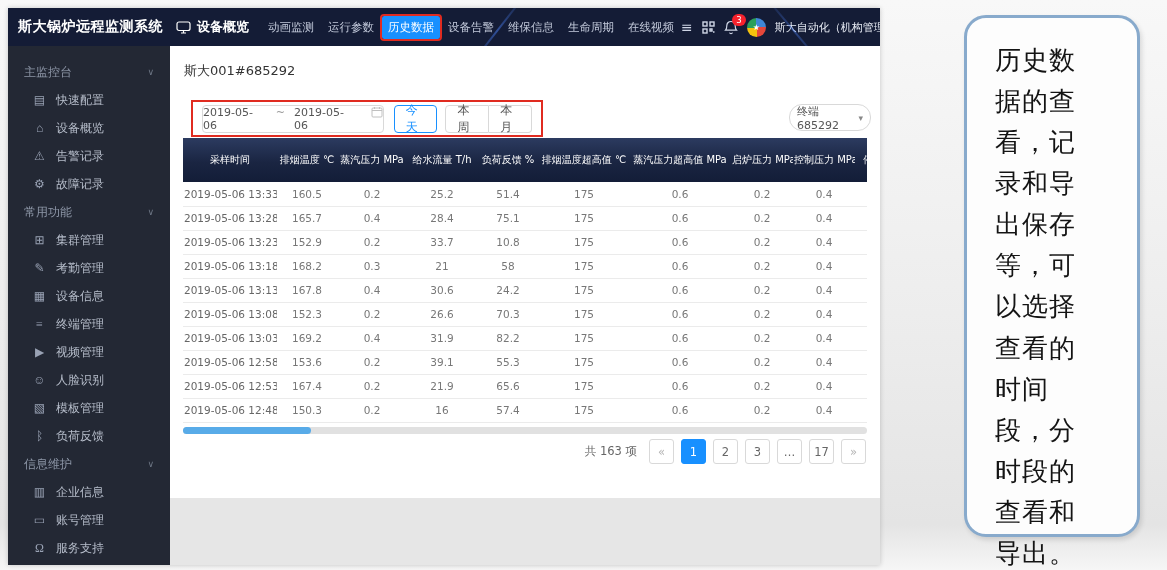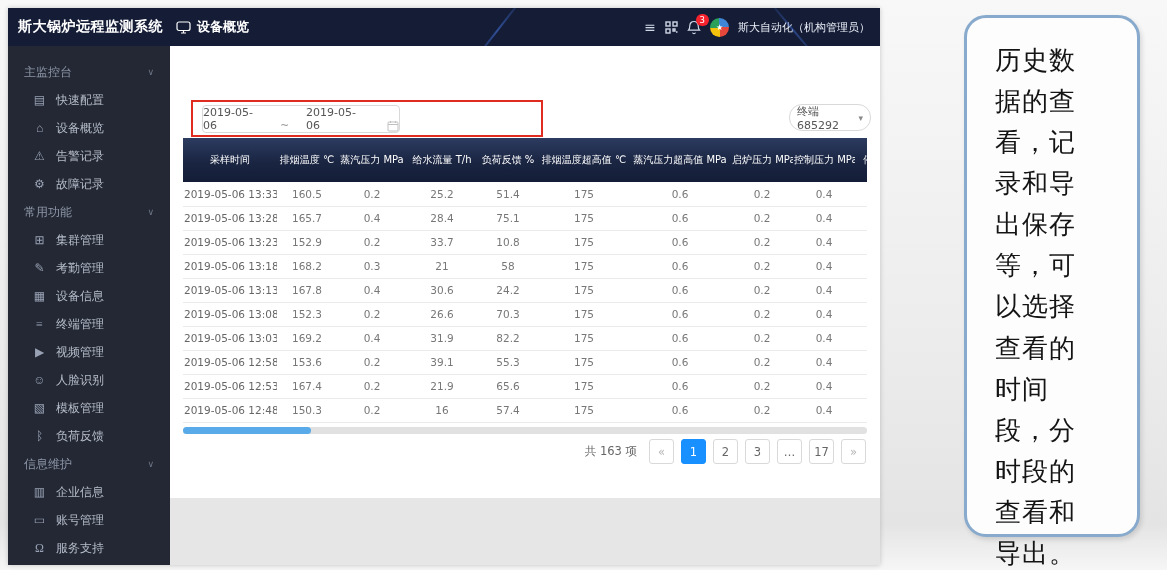--- a/index.html
+++ b/index.html
@@ -46,21 +46,21 @@
   .side-item .g{width:15px;text-align:center;color:#99a2b4;font-size:12px;flex:none;}
 
   
   .content{position:absolute;left:162px;top:38px;right:0;bottom:0;background:#fff;}
   .gray-bottom{position:absolute;left:0;right:0;top:452px;bottom:0;background:#e6e6e6;}
   .breadcrumb{padding:16px 0 0 14px;font-size:13px;color:#333;}
 
   .filter-annot{position:absolute;left:21px;top:54px;width:352px;height:37px;border:2px solid #e02b20;
                 display:flex;align-items:center;gap:10px;padding:0 9px;}
   .daterange{width:198px;height:28px;border:1px solid #d9d9d9;border-radius:4px;background:#fff;
-             display:flex;align-items:flex-end;justify-content:center;gap:17px;font-size:11px;color:#555;cursor:pointer;}
+             display:flex;align-items:flex-start;justify-content:center;gap:9px;font-size:11px;color:#555;cursor:pointer;}
   .daterange .sep{color:#999;}
   .quick{display:flex;align-items:center;}
   .qbtn{height:28px;padding:0 11px;font-size:12px;display:flex;align-items:center;background:#fff;
         border:1px solid #d9d9d9;color:#555;cursor:pointer;}
   .qbtn.active{border:1px solid #1890ff;color:#1890ff;border-radius:4px;margin-right:8px;}
   .qbtn.mid{border-radius:4px 0 0 4px;}
   .qbtn.last{border-left:none;border-radius:0 4px 4px 0;}
   .terminal{position:absolute;right:9px;top:58px;width:82px;height:27px;border:1px solid #d9d9d9;
             border-radius:13px;display:flex;align-items:center;justify-content:space-between;
             padding:0 7px;font-size:11px;color:#555;background:#fff;cursor:pointer;}
@@ -105,20 +105,29 @@
     <div class="brand">斯大锅炉远程监测系统</div>
     <div class="overview">
       <span style="display:flex;">
         <svg width="15" height="13" viewBox="0 0 15 13" fill="none" stroke="#fff" stroke-width="1.2">
           <rect x="1" y="1" width="13" height="8.5" rx="2"></rect>
             <path d="M5 12h5M7.5 9.5V12"></path>
         </svg>
       </span>
       <span>设备概览</span>
     </div>
+    <nav class="topnav" id="topnav">
+        <span class="nav-item">动画监测</span>
+        <span class="nav-item">运行参数</span>
+        <span class="nav-item active">历史数据</span>
+        <span class="nav-item">设备告警</span>
+        <span class="nav-item">维保信息</span>
+        <span class="nav-item">生命周期</span>
+        <span class="nav-item">在线视频</span>
+      </nav>
     <div class="top-icons">
       <span class="menu-glyph">≡</span>
       <span style="display:flex;cursor:pointer;">
         <svg width="13" height="13" viewBox="0 0 13 13" fill="none" stroke="#cfd6e6" stroke-width="1.4">
           <rect x="1" y="1" width="4" height="4"></rect>
             <rect x="8" y="1" width="4" height="4"></rect>
           <rect x="1" y="8" width="4" height="4"></rect>
             <path d="M8 8h2v2H8zM11 11h1.5"></path>
         </svg>
       </span>
@@ -205,33 +214,39 @@
         <span>账号管理</span>
       </div>
       <div class="side-item">
         <span class="g">Ω</span>
         <span>服务支持</span>
       </div>
     </aside>
 
   <main class="content">
     <div class="gray-bottom"></div>
+    <div class="breadcrumb">斯大001#685292</div>
 
     <div class="filter-annot">
       <div class="daterange">
         <span>2019-05-06</span>
         <span class="sep">~</span>
         <span>2019-05-06</span>
         <span style="display:flex;margin-left:4px;">
           <svg width="12" height="12" viewBox="0 0 12 12" fill="none" stroke="#c0c0c0">
             <rect x="1" y="2" width="10" height="9" rx="1"></rect>
               <path d="M1 4.5h10M3.5 1v2M8.5 1v2"></path>
           </svg>
         </span>
       </div>
+      <div class="quick" id="quickbtns">
+          <span class="qbtn active">今天</span>
+          <span class="qbtn mid">本周</span>
+          <span class="qbtn last">本月</span>
+        </div>
     </div>
 
     <div class="terminal">
       <span>终端685292</span>
       <span class="caret2">▾</span>
     </div>
 
     <div class="tablewrap">
       <table>
         <thead>

